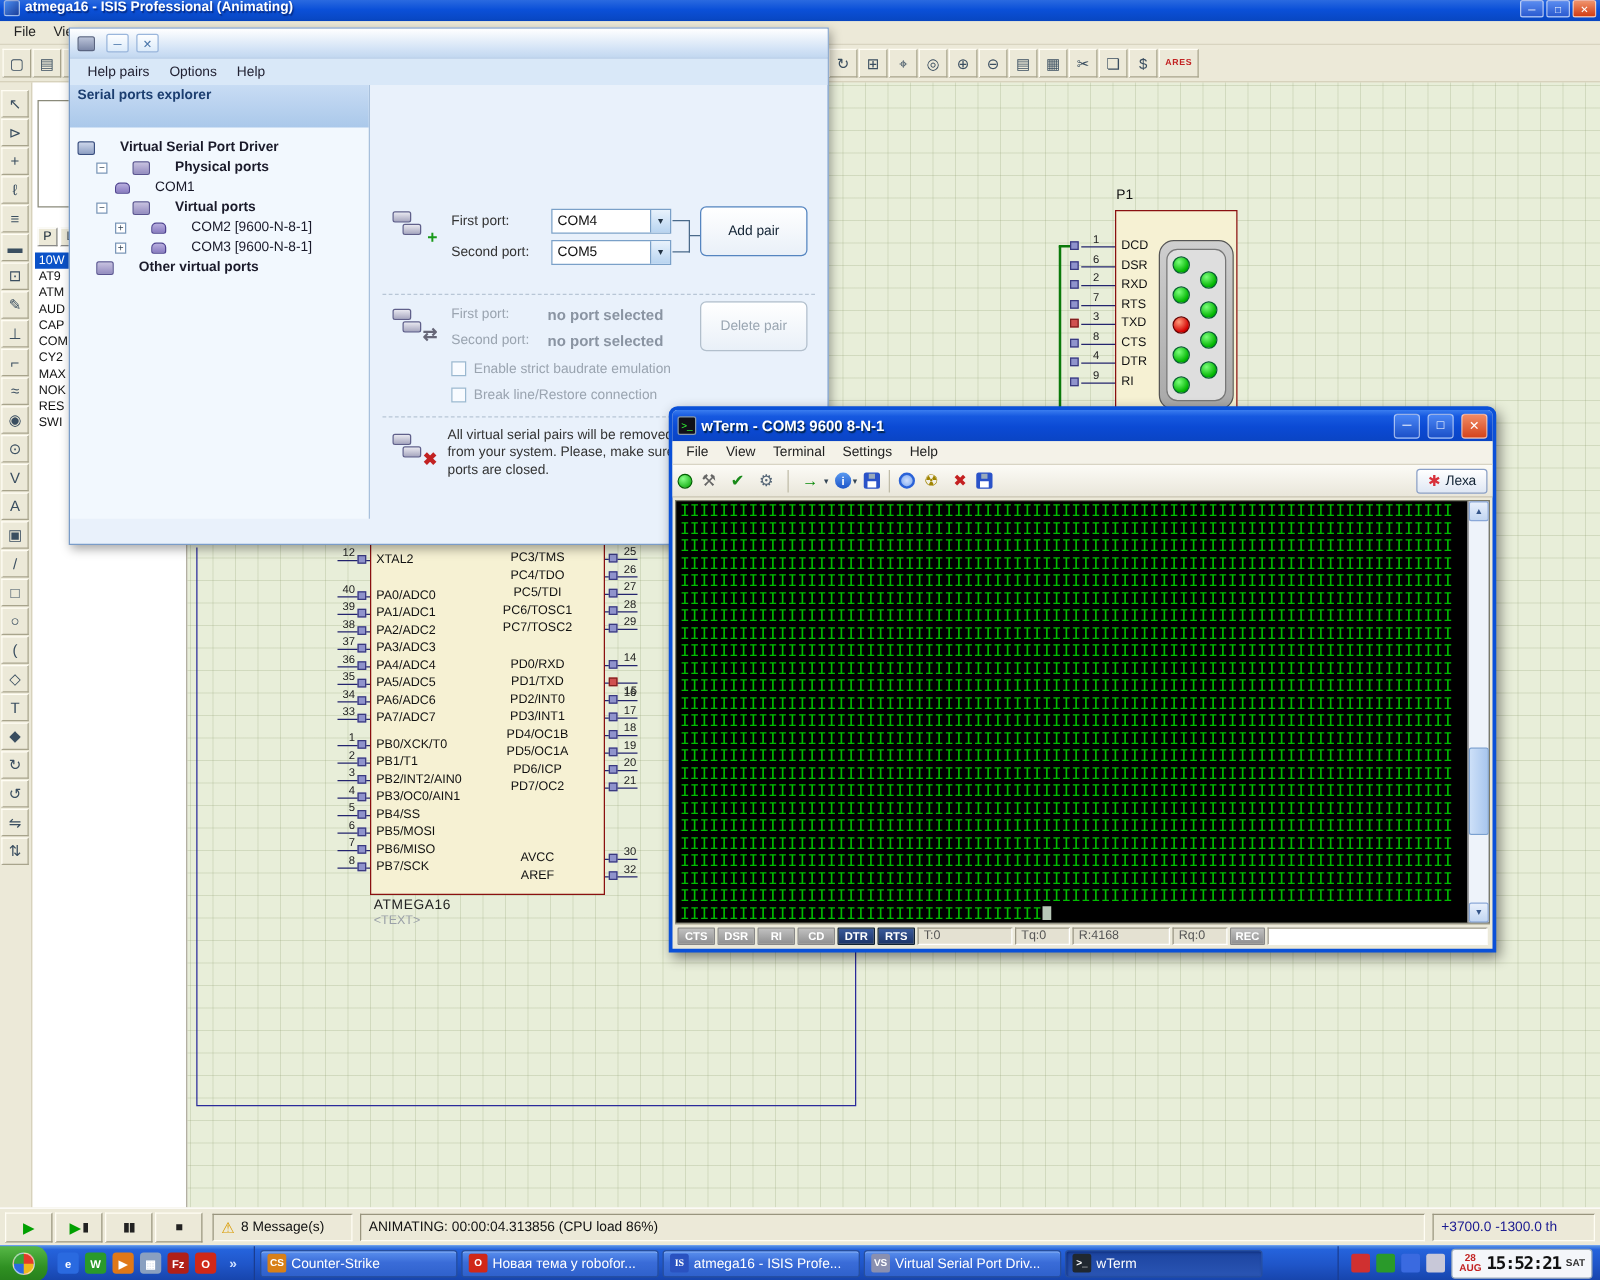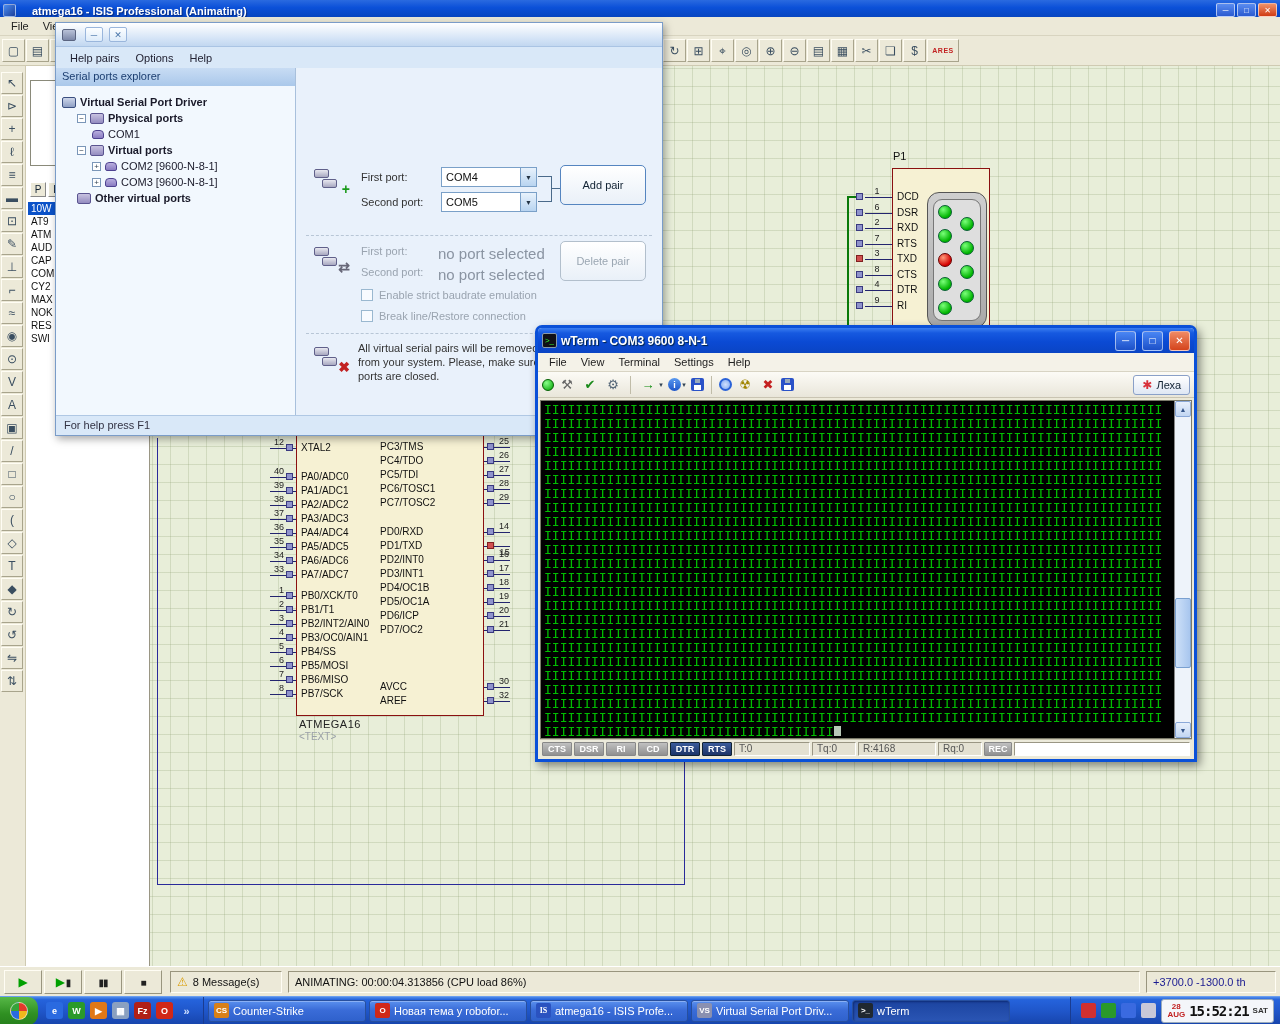--- a/index.html
+++ b/index.html
@@ -2,21 +2,21 @@
 <html><head>
 <meta charset="utf-8">
 <style>
 *{margin:0;padding:0;box-sizing:border-box}
 html,body{width:1280px;height:1024px;overflow:hidden}
 body{font-family:"Liberation Sans",sans-serif;font-size:11px}
 #screen{position:relative;width:1280px;height:1024px;background:#3a6ea5}
 
 
 #isis{position:absolute;left:0;top:0;right:0;bottom:28px;background:#ece9d8;z-index:0}
-.ititle{position:absolute;left:0;top:0;width:100%;height:17px;background:linear-gradient(180deg,#2a6ae0,#0b50d8 45%,#0846c0);display:flex;align-items:flex-end;gap:16px;padding:0 3px}
+.ititle{position:absolute;left:0;top:0;width:100%;height:17px;background:linear-gradient(180deg,#2a6ae0,#0b50d8 45%,#0846c0);display:flex;align-items:flex-start;gap:4px;padding:0 3px}
 .iappicon{width:13px;height:13px;background:linear-gradient(135deg,#4a8cf0,#1c3f9a);border:1px solid rgba(255,255,255,.5);border-radius:2px;flex:none}
 .ititletext{flex:1;color:#fff;font-size:11px;font-weight:bold;text-shadow:1px 1px 1px rgba(0,20,80,.6);white-space:nowrap}
 .wbtns{display:flex;gap:2px}
 .wbtn{width:19px;height:14px;font-size:8px;color:#fff;display:flex;align-items:center;justify-content:center;border:1px solid rgba(255,255,255,.6);border-radius:2px;background:linear-gradient(180deg,#5a8cf0,#2a5ad0)}
 .wbtn.close{background:linear-gradient(180deg,#f0926a,#d03c14)}
 .imenu{position:absolute;left:0;top:17px;width:100%;height:19px;background:#ece9d8;border-bottom:1px solid #d8d4c0;display:flex;align-items:center;padding-left:4px;color:#222}
 .imenu span{padding:2px 7px}
 .itoolbar{position:absolute;left:0;top:36px;width:100%;height:30px;background:#ece9d8;border-bottom:1px solid #cfcab2}
 .tgroup{position:absolute;top:3px;display:flex;gap:1px}
 .ticon{width:23px;height:23px;background:#ece9d8;border:1px solid;border-color:#fffdf4 #a8a48c #a8a48c #fffdf4;display:flex;align-items:center;justify-content:center;font-size:12px;color:#3a4e60;flex:none}
@@ -41,21 +41,21 @@
 
 
 #schem{position:absolute;left:0;top:0;width:1280px;height:996px;z-index:1}
 #schem>div{position:absolute}
 .sheetline{background:#2a2a9a}
 .wire{background:#0a7a0a}
 .chipbody{left:296px;top:412px;width:188px;height:304px;background:#f6f1d3;border:1px solid #8a1010}
 .chipname{left:299px;top:718px;font-size:11px;color:#222;letter-spacing:.5px}
 .chiptext{left:299px;top:731px;font-size:10px;color:#9aa0a8}
 .pinlab{font-size:10px;color:#111;white-space:nowrap}
-.pinlab.r{width:100px;text-align:left}
+.pinlab.r{width:100px;text-align:center}
 .pinstub{height:1px;background:#23246e}
 .pinsq{width:7px;height:7px;border:1px solid #3a3a80}
 .pinsq.low{background:#8f93cc}
 .pinsq.high{background:#d05050;border-color:#802020}
 .pinnum{font-size:9px;color:#222}
 .p1ref{left:893px;top:150px;font-size:11px;color:#111}
 .p1body{left:892px;top:168px;width:98px;height:177px;background:#f6f1d3;border:1px solid #8a1010}
 .db9o{left:927px;top:192px;width:60px;height:136px;background:linear-gradient(180deg,#cfcfcf,#a8a8a8);border:1px solid #555;border-radius:12px}
 .db9i{left:933px;top:199px;width:48px;height:122px;background:#dedede;border:1px solid #777;border-radius:9px}
 .led{width:14px;height:14px;border-radius:50%;border:1px solid #066030}
@@ -64,38 +64,38 @@
 
 
 #vspd{position:absolute;left:55px;top:22px;width:608px;height:414px;background:#e9f1fb;border:1px solid #7a9cc8;box-shadow:2px 3px 8px rgba(0,0,0,.35);z-index:10}
 .vtitle{position:absolute;left:0;top:0;width:100%;height:24px;background:linear-gradient(180deg,#ffffff,#d3e3f6 70%,#c2d7f0);border-bottom:1px solid #aac4e4;display:flex;align-items:center;padding:0 6px;gap:6px}
 .vicon{width:14px;height:12px;background:linear-gradient(180deg,#b9c2d8,#7c88a8);border:1px solid #5a6480;border-radius:2px;flex:none}
 .vtitletext{flex:1;text-align:center;font-size:12px;color:#8b8f98;white-space:nowrap;overflow:hidden}
 .vbtn{width:18px;height:15px;border:1px solid #9ab6dc;background:linear-gradient(180deg,#fdfeff,#dcebfa);color:#4a76aa;font-size:9px;display:inline-flex;align-items:center;justify-content:center;border-radius:2px;margin-left:3px}
 .vmenu{position:absolute;left:0;top:24px;width:100%;height:21px;background:#d9e8f8;display:flex;align-items:center;padding-left:6px;color:#223}
 .vmenu span{padding:2px 8px}
 .vleft{position:absolute;left:0;top:45px;width:240px;bottom:20px;background:#f2f8fe;border-right:1px solid #a8c0dc}
-.vexph{height:18px;background:linear-gradient(180deg,#c8dcf4,#aac8ea);font-size:11px;font-weight:normal;color:#1c3e70;padding:2px 6px}
+.vexph{height:34px;background:linear-gradient(180deg,#c8dcf4,#aac8ea);font-size:11px;font-weight:bold;color:#1c3e70;padding:2px 6px}
 .vtree{padding:8px 2px;font-size:11px;color:#1a1a2a}
-.trow{height:16px;display:flex;align-items:center;gap:4px;white-space:nowrap}
+.trow{height:16px;display:flex;align-items:center;gap:20px;white-space:nowrap}
 .tb{font-weight:bold}
 .texp{width:9px;height:9px;border:1px solid #7a96b8;background:#fff;font-size:8px;line-height:7px;text-align:center;color:#345;flex:none}
 .tico{width:14px;height:11px;flex:none}
 .tico.computer-icon{border:1px solid #3a4f80;background:linear-gradient(180deg,#cdd6ea,#8fa0c4);border-radius:2px}
 .tico.ports-group-icon{border:1px solid #5a5490;background:linear-gradient(180deg,#c8c2e0,#948cc0);border-radius:2px}
 .tico.port-icon{width:12px;height:9px;background:linear-gradient(180deg,#b8aede,#8a7cc2);border:1px solid #4e4290;border-radius:4px 4px 2px 2px}
 .vright{position:absolute;left:240px;top:45px;right:0;bottom:20px}
 .vtabs{position:absolute;left:8px;top:8px;height:20px;display:flex;gap:2px}
 .vtab{padding:3px 10px;font-size:11px;background:linear-gradient(180deg,#e6eef8,#cfdeee);border:1px solid #9ab4d4;border-bottom:none;border-radius:3px 3px 0 0;color:#234}
 .vtab.active{background:#fbfdf2;font-weight:bold;border-top:2px solid #e8a33d;padding-top:2px}
 .vcontent{position:absolute;left:2px;top:28px;right:3px;bottom:2px;background:#fbfdf2;border:1px solid #9ab4d4}
 .vintro{position:absolute;left:250px;top:76px;width:348px;font-size:11px;color:#333;line-height:14px}
 .vlabel{position:absolute;font-size:11px;color:#333}
 .vlabel.dis{color:#9aa4b0}
-.vvalue{position:absolute;font-size:15px;font-weight:normal;color:#8a94a2}
+.vvalue{position:absolute;font-size:12px;font-weight:bold;color:#8a94a2}
 .combo{position:absolute;width:96px;height:20px;background:#fff;border:1px solid #7aa0c8;display:flex;align-items:center}
 .combo .cval{flex:1;font-size:11px;padding-left:4px;color:#111}
 .combo .carr{width:16px;height:100%;background:linear-gradient(180deg,#e8f2fc,#b8d4f0);border-left:1px solid #7aa0c8;font-size:7px;color:#234;display:flex;align-items:center;justify-content:center}
 .vbutton{position:absolute;width:86px;height:40px;background:linear-gradient(180deg,#ffffff,#e9f0f8);border:1px solid #5585c0;border-radius:5px;font-size:11px;color:#123;display:flex;align-items:center;justify-content:center}
 .vbutton.dis{border-color:#b2bfcc;color:#9aa6b2}
 .vdash{position:absolute;left:250px;width:346px;border-top:1px dashed #b8c6d6}
 .vcheck{position:absolute;display:flex;gap:6px;align-items:center}
 .vcheck .box{width:12px;height:12px;background:#f8fbff;border:1px solid #9ab8d0;flex:none}
 .vcheck .lbl{font-size:11px;color:#9aa4b0}
 .bracket{position:absolute;left:482px;top:153px;width:14px;height:26px;border:1px solid #4a6a8a;border-left:none}
@@ -566,21 +566,20 @@
 
     <div class="vdash" style="top:310px"></div>
 
     <div class="secicon" style="left:256px;top:320px">
       <span class="p1s"></span>
         <span class="p2s"></span>
         <span class="ovl x">✖</span>
     </div>
     <div class="vsec3text">All virtual serial pairs will be removed from your system. Please, make sure all ports are closed.</div>
 
-    <div class="vstatus">For help press F1</div>
   </div>
 
   <div id="wterm">
     <div class="wtitle">
       <span class="wticon">&gt;_</span>
       <span class="wtitletext">wTerm - COM3 9600 8-N-1</span>
       <span class="xpbtn">─</span>
       <span class="xpbtn">□</span>
       <span class="xpbtn close">✕</span>
     </div>

